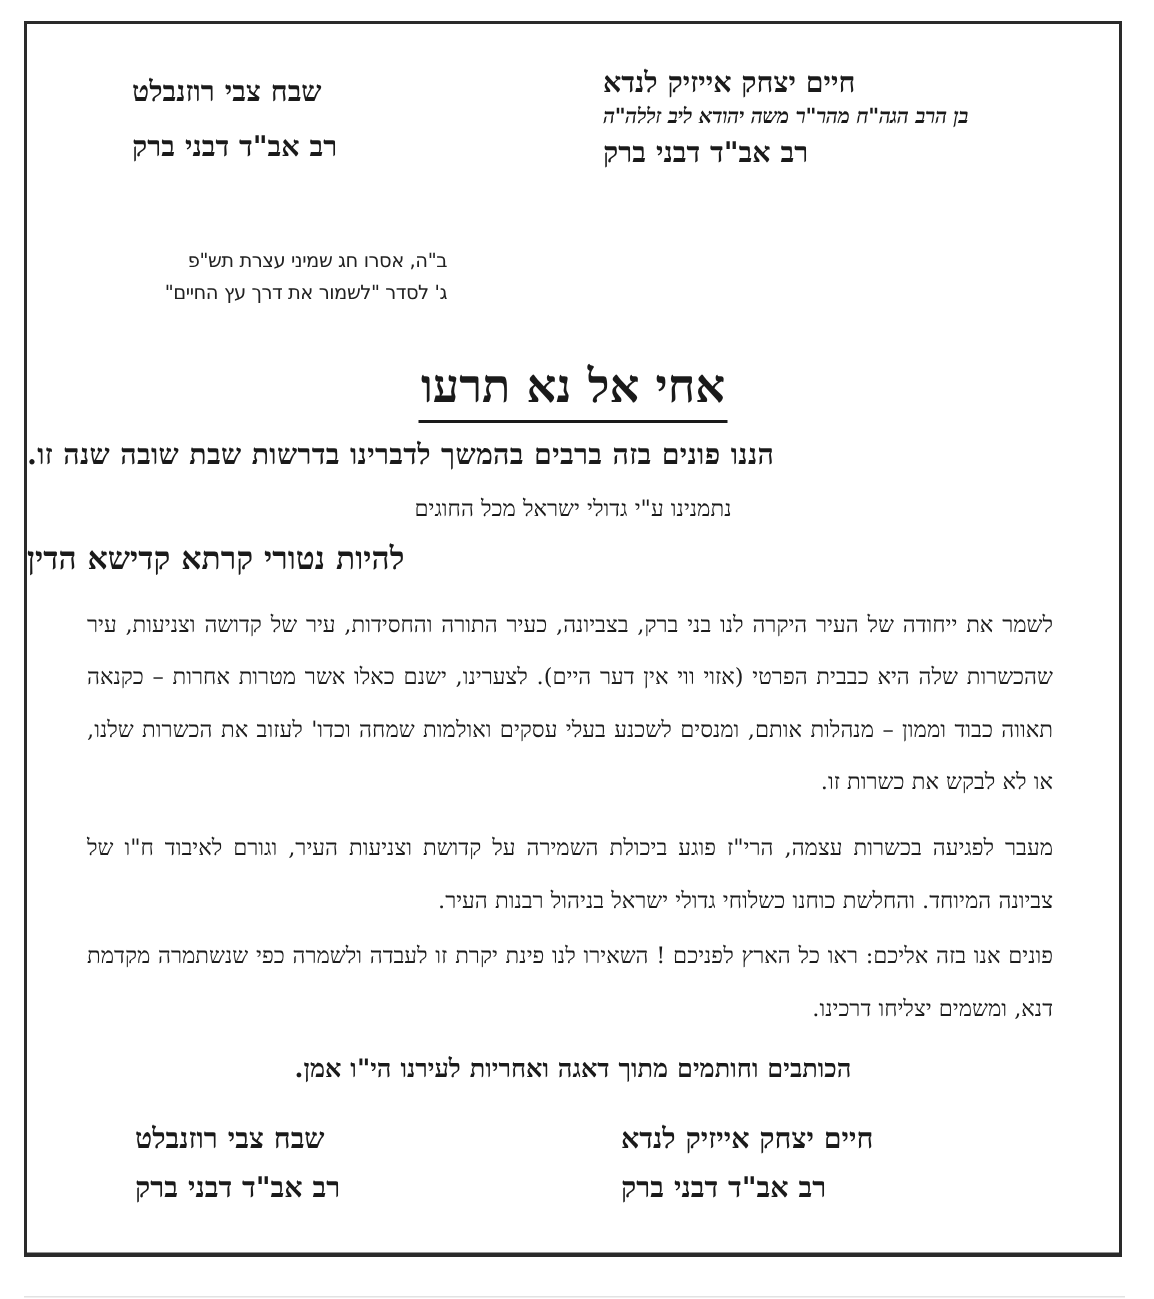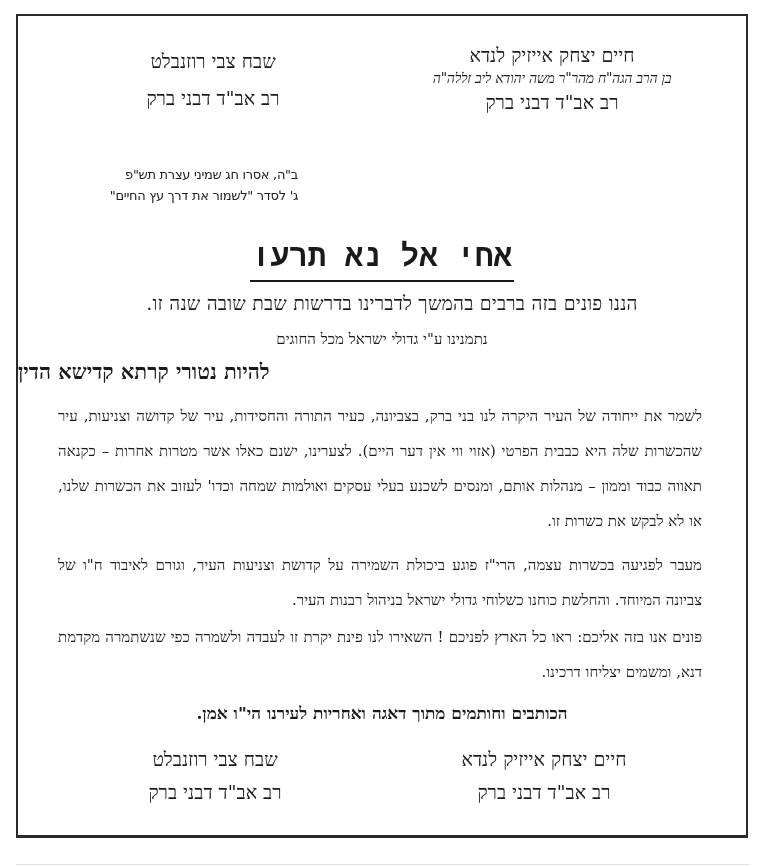--- a/index.html
+++ b/index.html
@@ -29,22 +29,22 @@
     .bottom-rule {
       position: absolute;
       left: 16px;
       top: 864px;
       width: 734px;
       height: 1px;
       background: #e2e2e2;
     }
     .sig {
       position: absolute;
-      text-align: center;
-      font-weight: normal;
+      text-align: left;
+      font-weight: bold;
       direction: rtl;
     }
     .sig .name { font-size: 19px; line-height: 26px; display: block; }
     .sig .sub { font-size: 14px; line-height: 20px; display: block; font-style: italic; letter-spacing: -0.3px; }
     .sig .title { font-size: 19px; line-height: 28px; display: block; }
 
     .sig-top-right { right: 44px; top: 26px; width: 300px; }
     .sig-top-left { left: 70px; top: 30px; width: 250px; }
     .sig-bottom-right { right: 72px; top: 728px; width: 260px; }
     .sig-bottom-left { left: 72px; top: 728px; width: 250px; }
@@ -73,34 +73,32 @@
       text-align: center;
       direction: rtl;
     }
     .headline span {
       font-size: 31px;
       font-weight: bold;
       display: inline-block;
       padding: 0 2px 2px 2px;
       border-bottom: 2px solid #1a1a1a;
       line-height: 40px;
-      font-family: Liberation Mono, monospace;
     }
     .lead {
       position: absolute;
       left: 0;
       right: 0;
       top: 272px;
-      text-align: center;
+      text-align: left;
       direction: rtl;
       font-size: 19px;
       line-height: 30px;
-      font-weight: normal;
+      font-weight: bold;
       letter-spacing: 0.2px;
-      padding-left: 20px;
     }
     .lead2 {
       position: absolute;
       left: 0;
       right: 0;
       top: 310px;
       text-align: center;
       direction: rtl;
       font-size: 15px;
       line-height: 26px;

